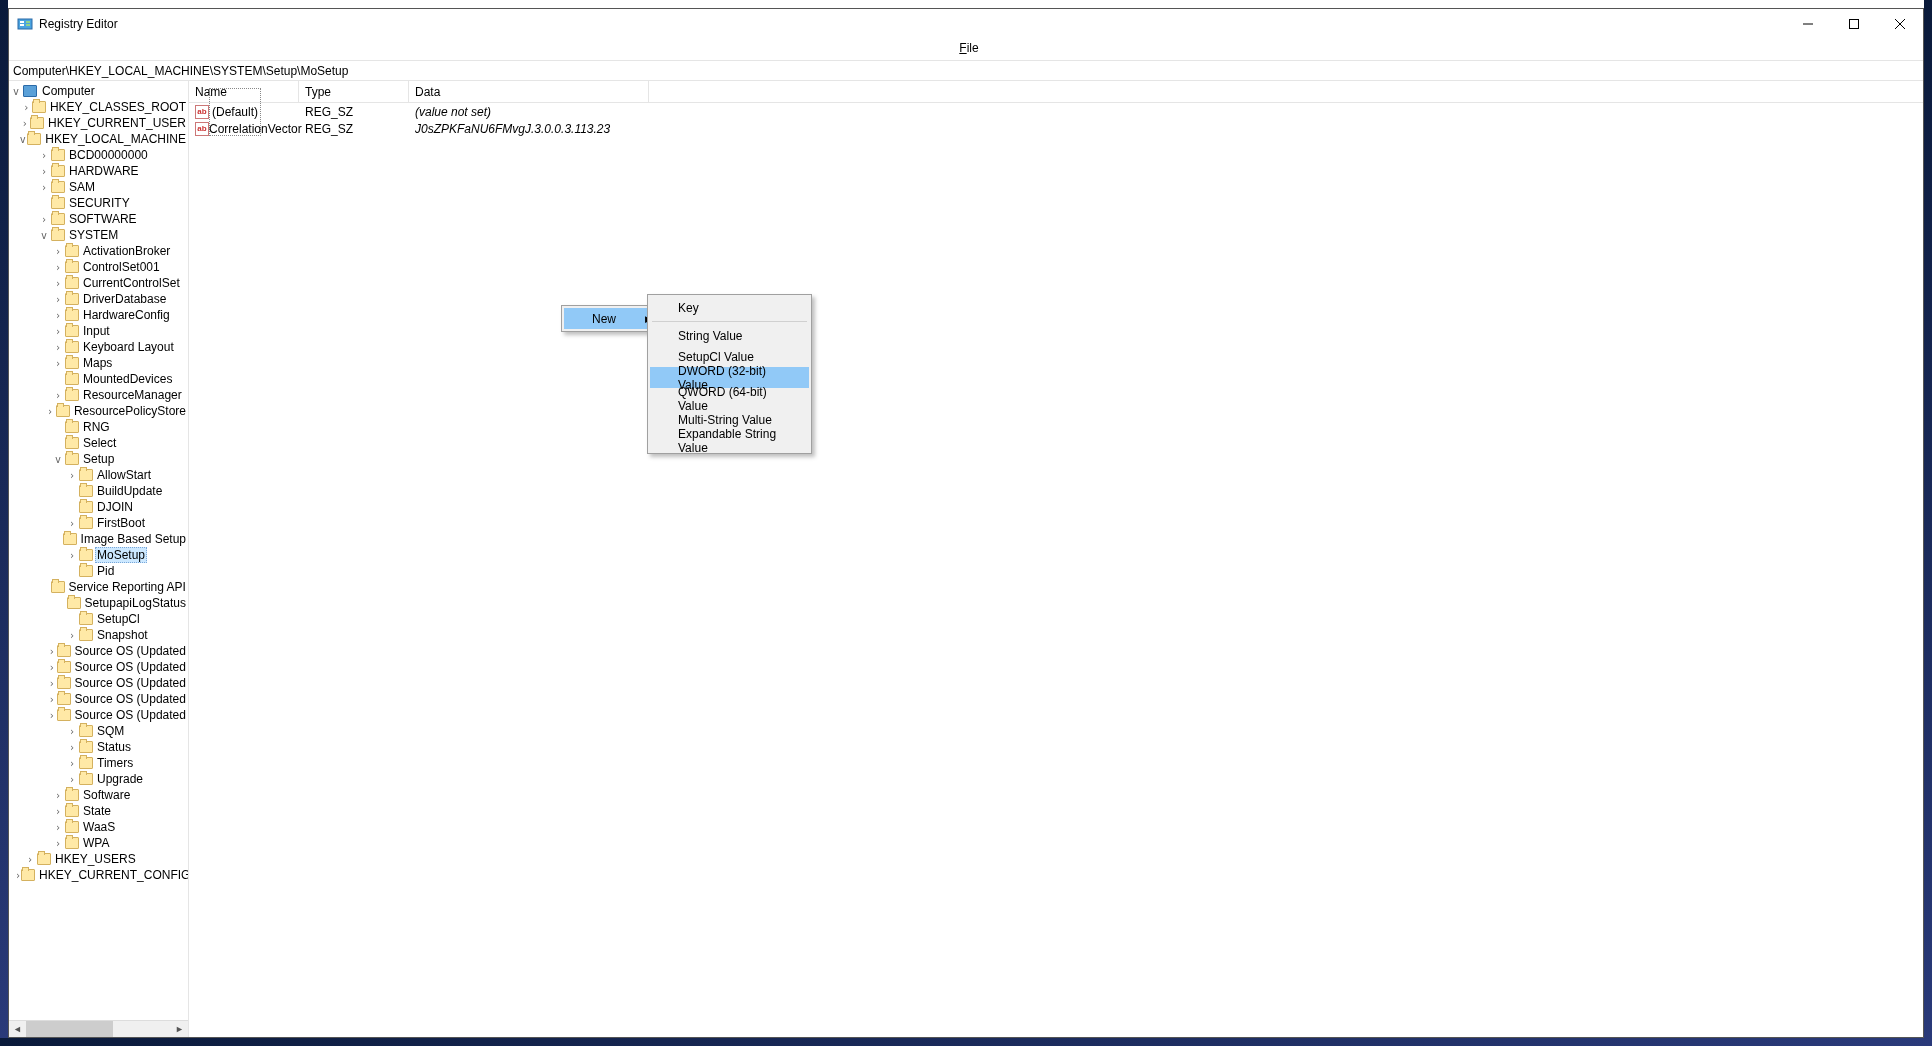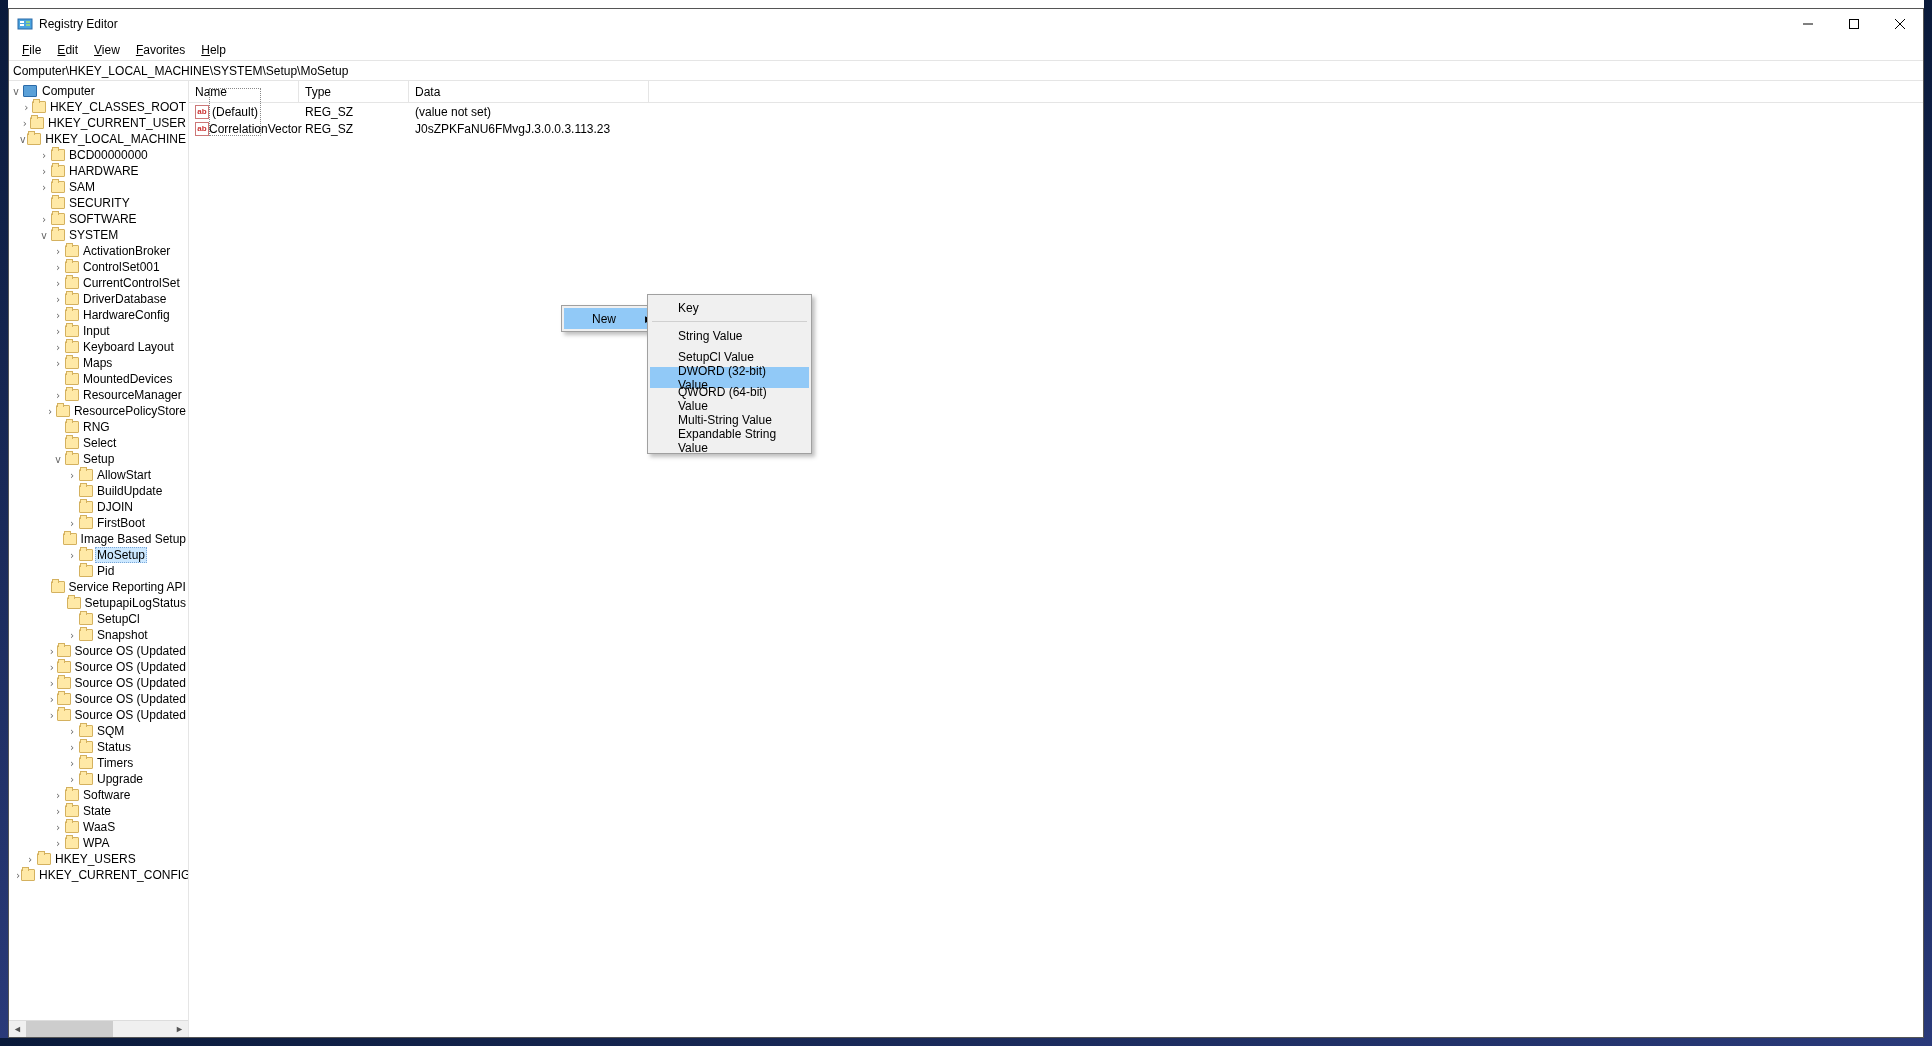--- a/index.html
+++ b/index.html
@@ -13,21 +13,21 @@
 
 .window { position: absolute; left: 8px; top: 8px; right: 8px; bottom: 8px; background: #fff; border: 1px solid #555; display: flex; flex-direction: column; }
 
 .titlebar { height: 30px; display: flex; align-items: center; background: #fff; }
 .titlebar-icon { width: 16px; height: 16px; margin-left: 8px; margin-right: 6px; display: inline-flex; }
 .titlebar-icon svg { width: 16px; height: 16px; }
 .titlebar-title { flex: 0 0 auto; }
 .titlebar-spacer { flex: 1; }
 .win-btn { width: 46px; height: 30px; display: flex; align-items: center; justify-content: center; }
 
-.menubar { height: 21px; display: flex; align-items: center; padding-left: 6px; gap: 2px; background: #fff; }
+.menubar { height: 21px; display: flex; align-items: center; padding-left: 6px; gap: 2px; background: #fff; flex-direction: column; }
 .menuitem { padding: 2px 7px; }
 .menuitem .ul { text-decoration: underline; }
 
 .addressbar { height: 21px; border-top: 1px solid #e5e5e5; border-bottom: 1px solid #e5e5e5; display: flex; align-items: center; padding: 0 4px; background: #fff; }
 .addressbar input { border: none; outline: none; width: 100%; font-size: 12px; }
 
 .body { flex: 1; display: flex; min-height: 0; }
 
 .tree-pane { width: 180px; border-right: 1px solid #e5e5e5; overflow: hidden; position: relative; display: flex; flex-direction: column; }
 .tree-scroll { flex: 1; overflow: hidden; }
@@ -51,21 +51,21 @@
 .col { padding-left: 6px; border-right: 1px solid #e5e5e5; height: 100%; display: flex; align-items: center; }
 .col.name { width: 110px; }
 .col.type { width: 110px; }
 .col.data { width: 240px; }
 .col.spacer { flex: 1; border-right: none; }
 
 .value-row { height: 17px; display: flex; align-items: center; }
 .value-row .cell { padding-left: 6px; }
 .value-row .cell.name { width: 110px; display: flex; align-items: center; }
 .value-row .cell.type { width: 110px; }
-.value-row .cell.data { width: 240px; }
+.value-row .cell.data { width: 240px; font-style: italic; }
 .reg-icon { width: 14px; height: 14px; display: inline-flex; align-items: center; justify-content: center; background: #fff; border: 1px solid #c77; color: #c33; font-size: 8px; font-weight: bold; flex-shrink: 0; }
 .namecell.selected { border: 1px dotted #888; padding: 16px 2px; }
 
 
 .ctx { position: absolute; background: #f0f0f0; border: 1px solid #a0a0a0; box-shadow: 3px 3px 4px rgba(0,0,0,0.25); padding: 2px; }
 .ctx1 { left: 372px; top: 224px; width: 100px; }
 .ctx-row { height: 21px; display: flex; align-items: center; padding: 0 24px 0 28px; position: relative; }
 .ctx-row.hl { background: #91c9f7; }
 .ctx-row .arrow { position: absolute; right: 6px; font-size: 9px; }
 .ctx2 { left: 458px; top: 213px; width: 165px; }

